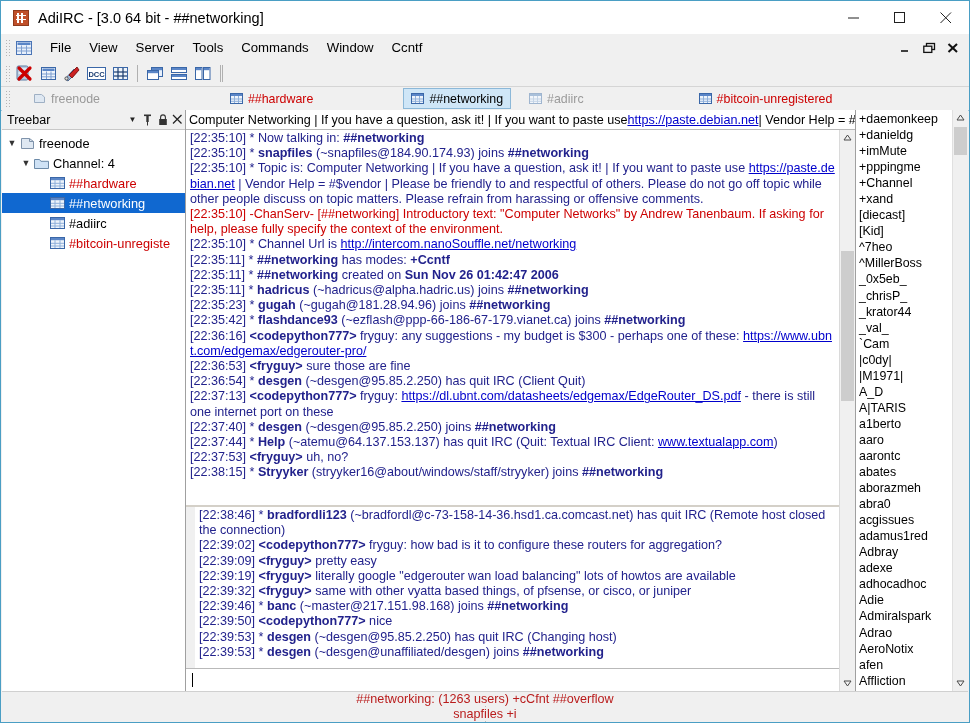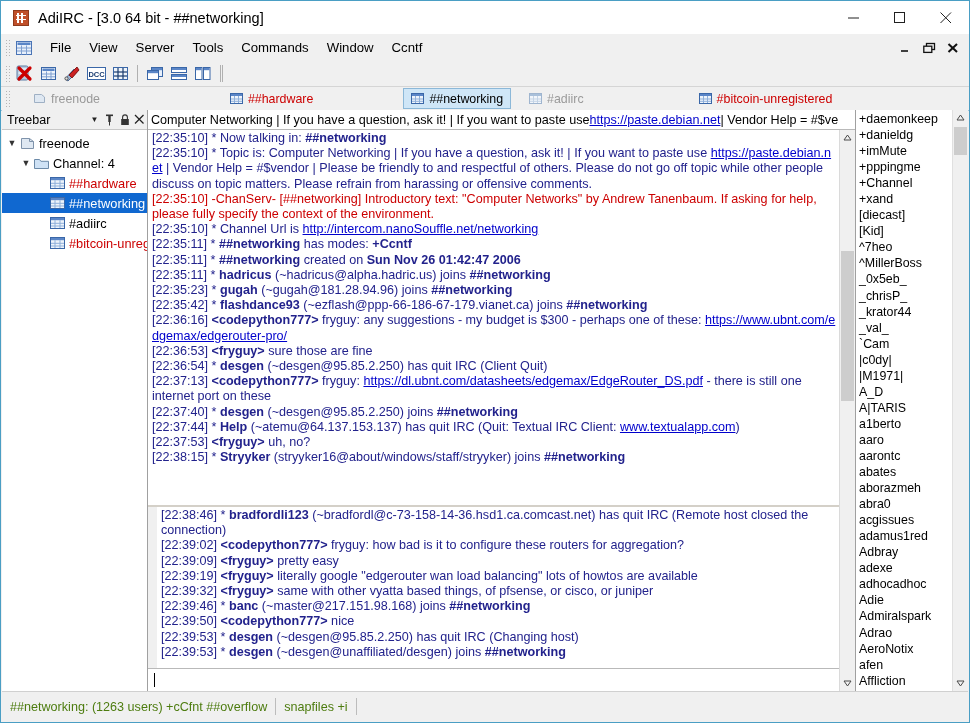--- a/index.html
+++ b/index.html
@@ -115,21 +115,21 @@
 
   
   .body {
     position: absolute;
     left: 1px; top: 109px; right: 1px; bottom: 31px;
     display: flex;
   }
 
   
   .treebar {
-    width: 146px; flex: none;
+    width: 184px; flex: none;
     background: #f0f0f0;
     display: flex; flex-direction: column;
     border-right: 1px solid #a0a0a0;
     box-sizing: border-box;
   }
   .treebar-head {
     height: 19px; display: flex; align-items: center;
     font-size: 12.5px; color: #000;
     padding-left: 5px;
     background: #f0f0f0;
@@ -223,21 +223,21 @@
     justify-content: center; color: #505050; font-size: 9px; background: #f0f0f0; flex: none;}
   .sb-track { flex: 1; width: 15px; background: #f0f0f0; position: relative; }
   .sb-thumb { position: absolute; left: 1px; width: 13px; background: #cdcdcd; }
 
   
   .statusbar {
     position: absolute; left: 1px; right: 1px; bottom: 1px; height: 29px;
     background: #f0f0f0;
     border-top: 1px solid #d0d0d0;
     display: flex; align-items: center;
-    font-size: 12.6px; color: #4d7c0f;
+    font-size: 12.6px; color: #b91c1c; flex-direction: column;
   }
   .st-cell { padding: 0 8px; height: 18px; display: flex; align-items: center;
     white-space: nowrap; }
   .st-sep { width: 1px; height: 17px; background: #bcbcbc; }
 </style>
 </head>
 <body>
 
 <div id="app">
 
@@ -558,20 +558,21 @@
         <span>Computer Networking | If you have a question, ask it! | If you want to paste use </span>
           <a href="#" class="lnk">https://paste.debian.net</a>
           <span> | Vendor Help = #$ve</span>
       </div>
 
       <div class="panes">
         <div class="msgcol">
 
           <div class="msgpane top">
             <div class="msgline"><span class="ts">[22:35:10]</span> * Now talking in: <span class="b">##networking</span></div>
+            <div class="msgline"><span class="ts">[22:35:10]</span> * <span class="b">snapfiles</span> (~snapfiles@184.90.174.93) joins <span class="b">##networking</span></div>
             <div class="msgline"><span class="ts">[22:35:10]</span> * Topic is: Computer Networking | If you have a question, ask it! | If you want to paste use <span class="lnk">https://paste.debian.net</span> | Vendor Help = #$vendor | Please be friendly to and respectful of others. Please do not go off topic while other people discuss on topic matters. Please refrain from harassing or offensive comments.</div>
             <div class="msgline red"><span class="ts red">[22:35:10]</span> -ChanServ- [##networking] Introductory text: "Computer Networks" by Andrew Tanenbaum. If asking for help, please fully specify the context of the environment.</div>
             <div class="msgline"><span class="ts">[22:35:10]</span> * Channel Url is <span class="lnk">http://intercom.nanoSouffle.net/networking</span></div>
             <div class="msgline"><span class="ts">[22:35:11]</span> * <span class="b">##networking</span> has modes: <span class="b">+Ccntf</span></div>
             <div class="msgline"><span class="ts">[22:35:11]</span> * <span class="b">##networking</span> created on <span class="b">Sun Nov 26 01:42:47 2006</span></div>
             <div class="msgline"><span class="ts">[22:35:11]</span> * <span class="b">hadricus</span> (~hadricus@alpha.hadric.us) joins <span class="b">##networking</span></div>
             <div class="msgline"><span class="ts">[22:35:23]</span> * <span class="b">gugah</span> (~gugah@181.28.94.96) joins <span class="b">##networking</span></div>
             <div class="msgline"><span class="ts">[22:35:42]</span> * <span class="b">flashdance93</span> (~ezflash@ppp-66-186-67-179.vianet.ca) joins <span class="b">##networking</span></div>
             <div class="msgline"><span class="ts">[22:36:16]</span> <span class="b">&lt;codepython777&gt;</span> fryguy: any suggestions - my budget is $300 - perhaps one of these: <span class="lnk">https://www.ubnt.com/edgemax/edgerouter-pro/</span></div>
             <div class="msgline"><span class="ts">[22:36:53]</span> <span class="b">&lt;fryguy&gt;</span> sure those are fine</div>

